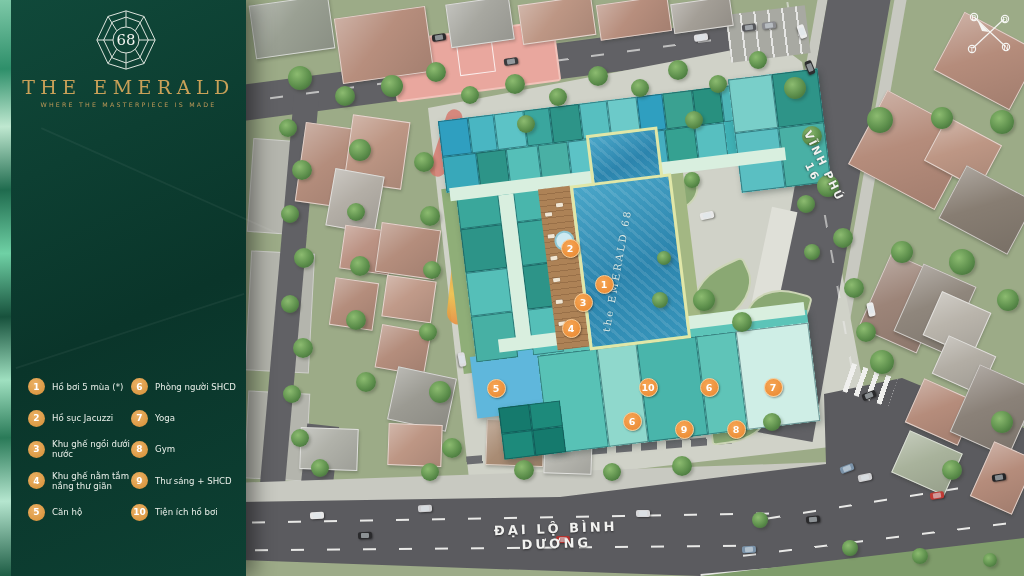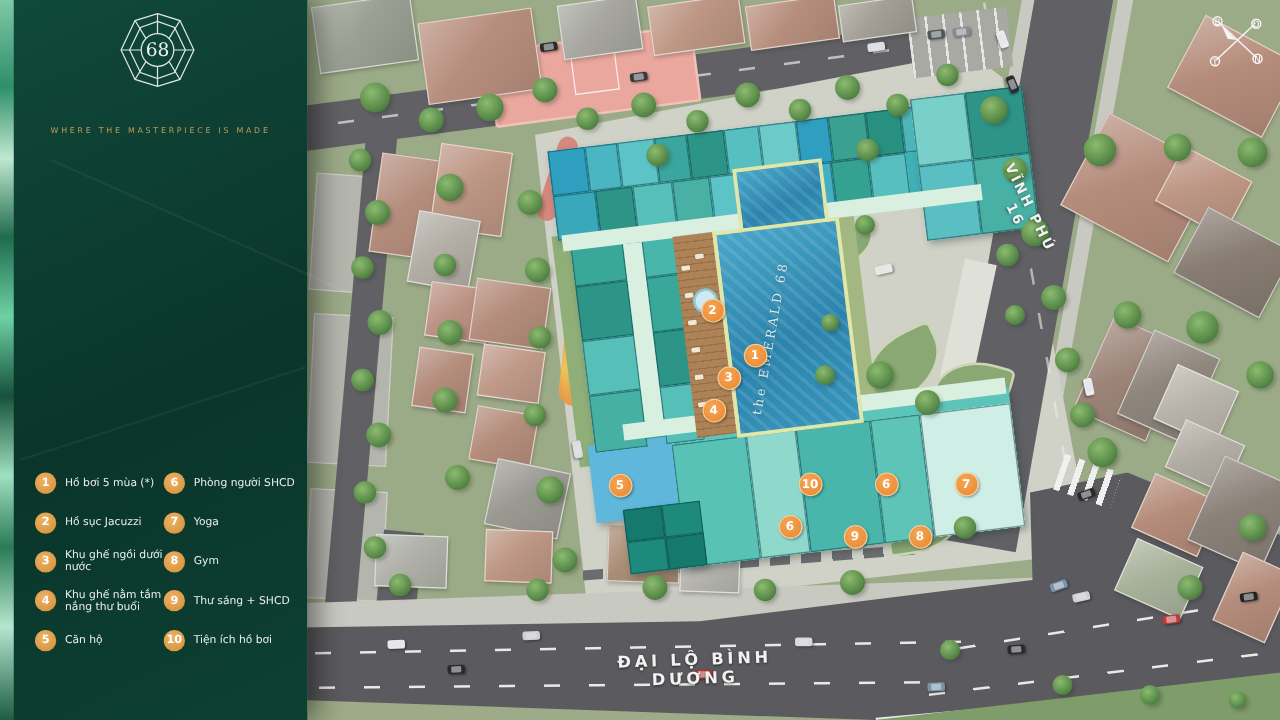--- a/index.html
+++ b/index.html
@@ -375,39 +375,40 @@
         <line x1="3" y1="50" x2="29" y2="50"></line>
           <line x1="71" y1="50" x2="97" y2="50"></line>
         <line x1="21" y1="12" x2="35" y2="35"></line>
           <line x1="79" y1="12" x2="65" y2="35"></line>
         <line x1="21" y1="88" x2="35" y2="65"></line>
           <line x1="79" y1="88" x2="65" y2="65"></line>
       </g>
       <text x="50" y="58" font-size="24" fill="#f2f4f0" text-anchor="middle" font-family="DejaVu Serif, serif">68</text>
     </svg>
 
+    <div id="brand-name" class="abs">THE EMERALD</div>
     <div id="brand-tagline" class="abs">WHERE THE MASTERPIECE IS MADE</div>
 
 
     <div id="legend-col1" class="abs legend-col">
         <div class="legend-row">
           <span class="legend-num">1</span>
           <span class="legend-label">Hồ bơi 5 mùa (*)</span>
         </div>
         <div class="legend-row">
           <span class="legend-num">2</span>
           <span class="legend-label">Hồ sục Jacuzzi</span>
         </div>
         <div class="legend-row">
           <span class="legend-num">3</span>
           <span class="legend-label">Khu ghế ngồi dưới nước</span>
         </div>
         <div class="legend-row">
           <span class="legend-num">4</span>
-          <span class="legend-label">Khu ghế nằm tắm nắng thư buổi</span>
+          <span class="legend-label">Khu ghế nằm tắm nắng thư giãn</span>
         </div>
         <div class="legend-row">
           <span class="legend-num">5</span>
           <span class="legend-label">Căn hộ</span>
         </div>
       </div>
     <div id="legend-col2" class="abs legend-col">
         <div class="legend-row">
           <span class="legend-num">6</span>
           <span class="legend-label">Phòng người SHCD</span>

